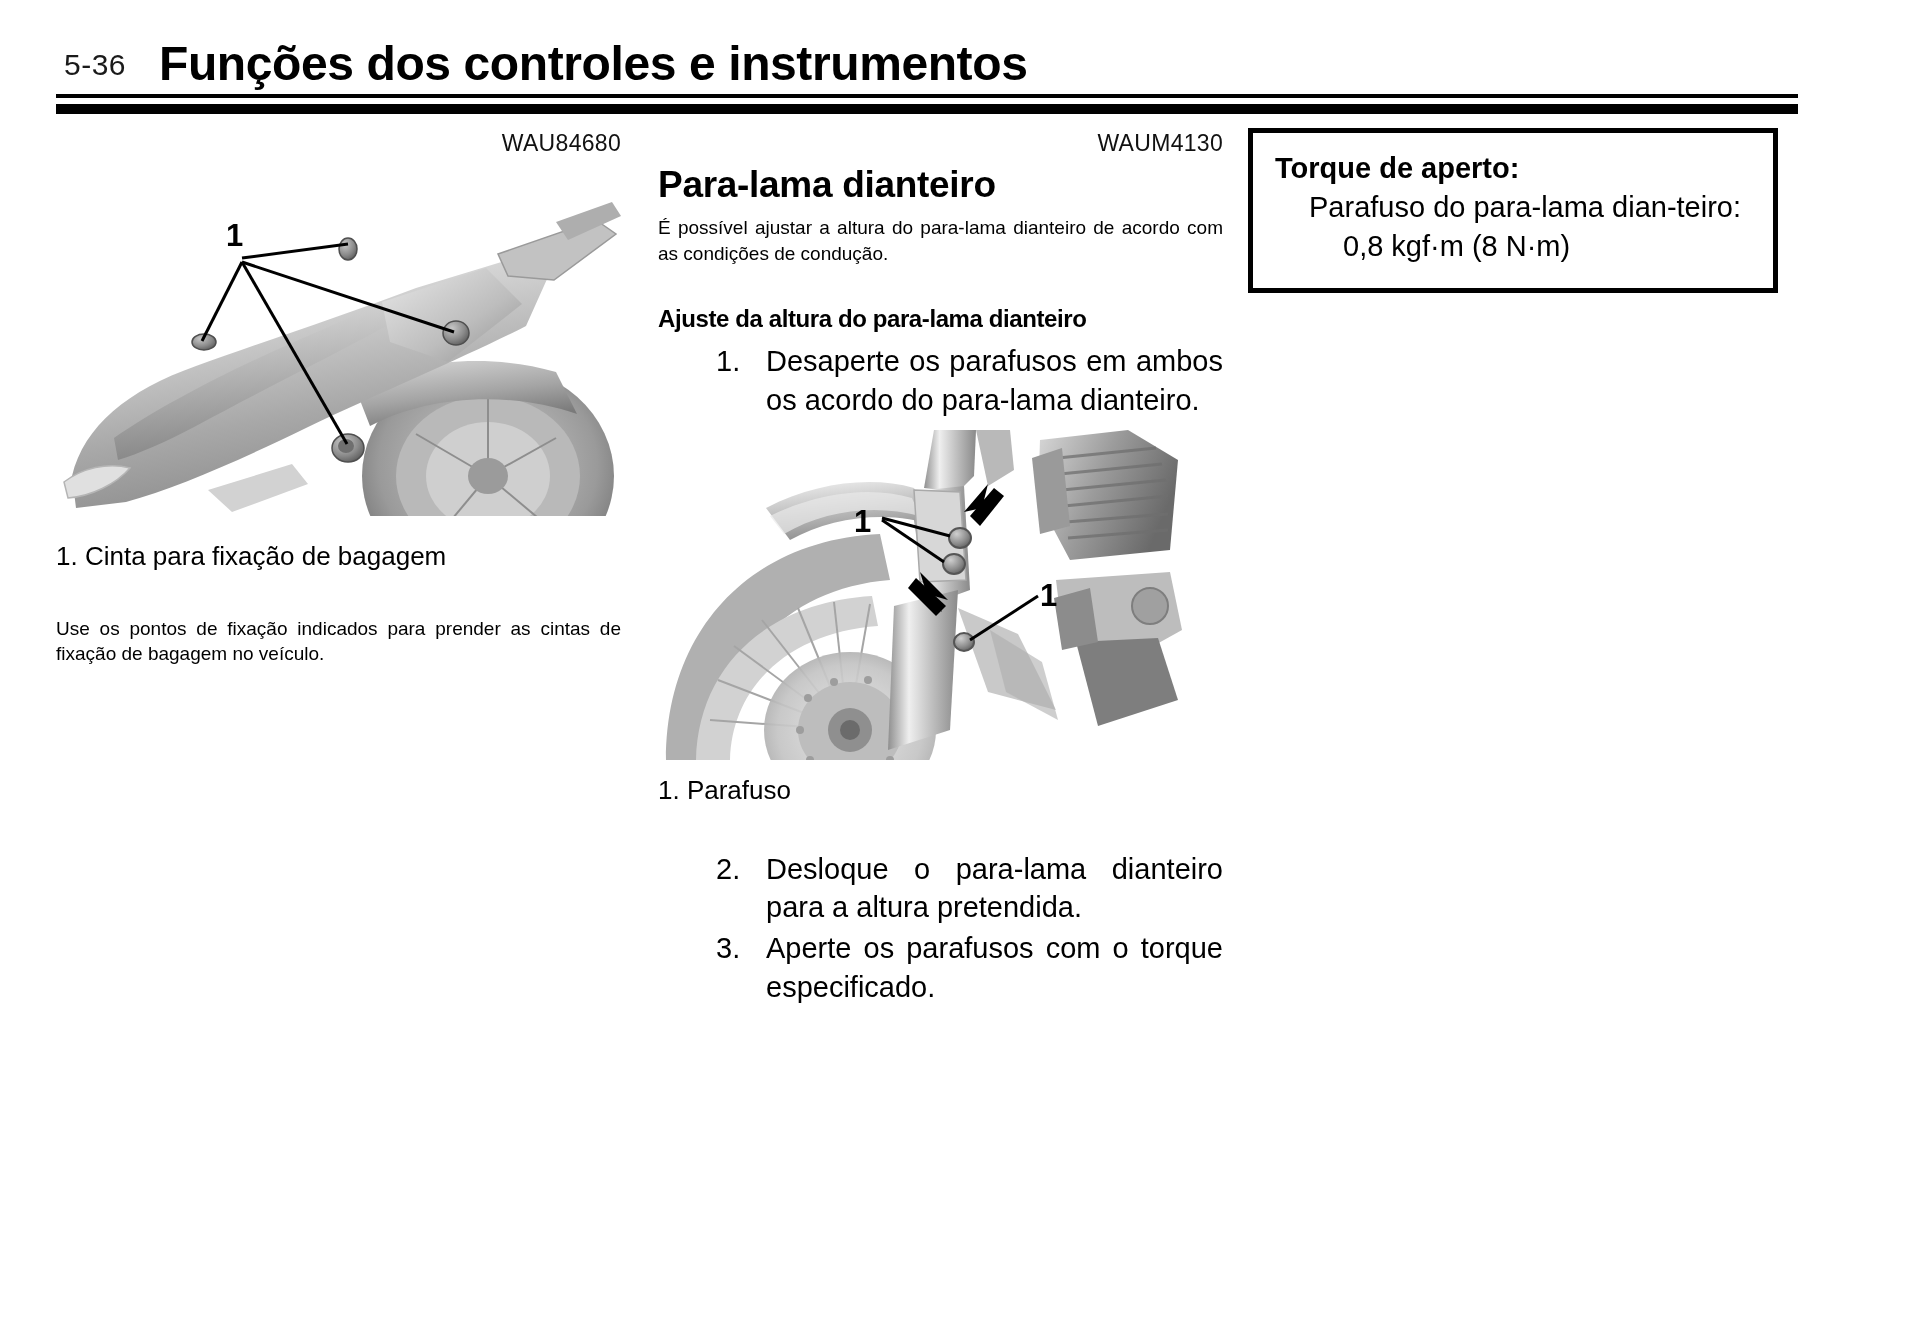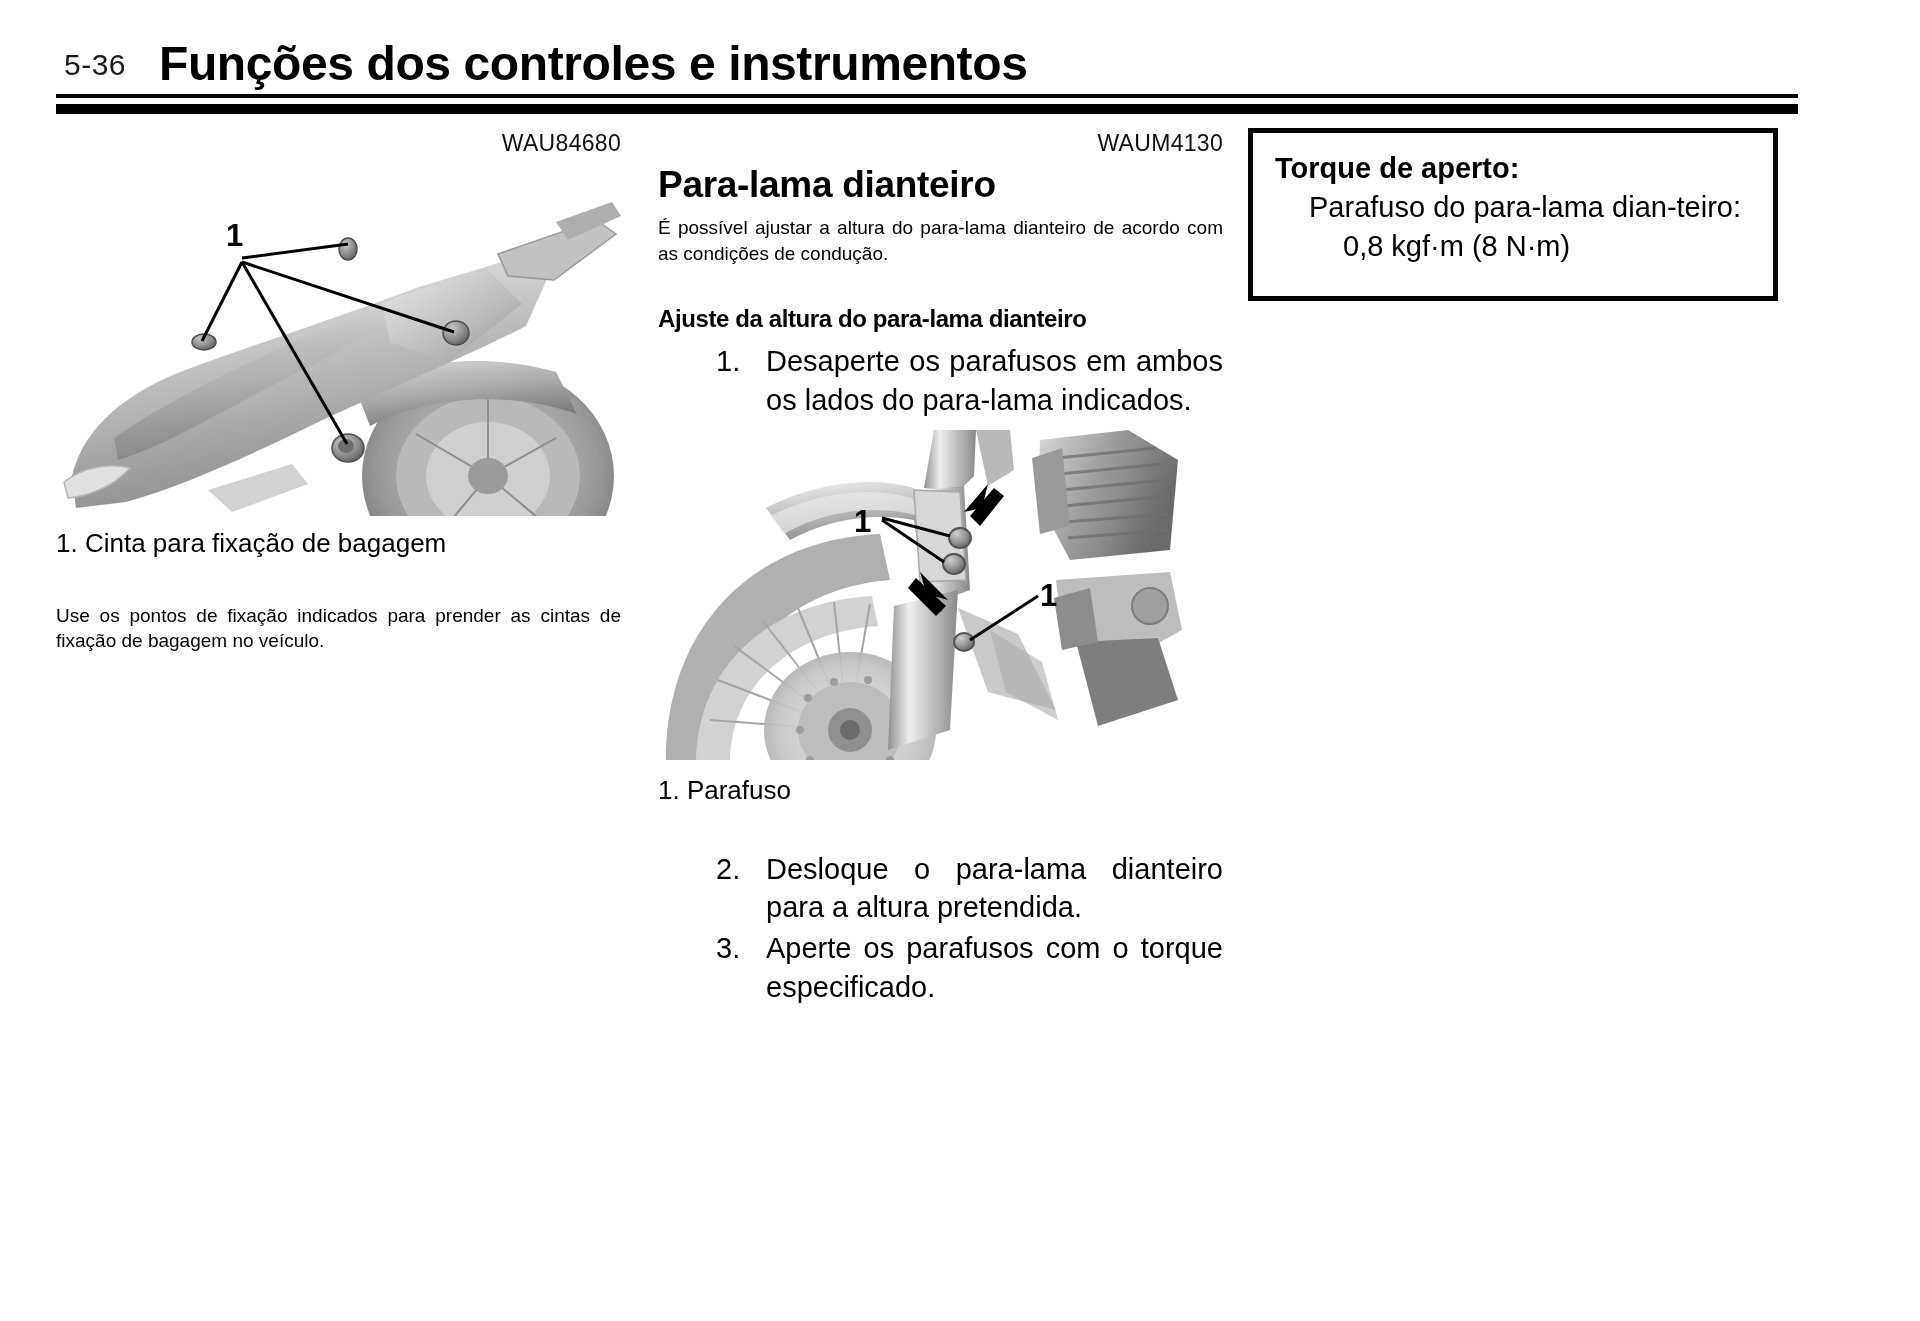--- a/index.html
+++ b/index.html
@@ -126,21 +126,21 @@
     left: 58px;
     top: 0;
     width: 42px;
     text-align: left;
   }
   ol.steps li .txt { display: block; }
 
   
   .torque-box {
     border: 5px solid #000000;
-    padding: 16px 22px 30px 22px;
+    padding: 16px 22px 22px 22px;
     box-sizing: border-box;
     width: 530px;
   }
   .torque-title {
     font-size: 29px;
     font-weight: bold;
     line-height: 1.34;
   }
   .torque-item {
     font-size: 29px;
@@ -282,40 +282,40 @@
       <g stroke="#000000" stroke-width="3" fill="none">
         <path d="M186 82 L292 68"></path>
         <path d="M186 86 L146 165"></path>
         <path d="M186 86 L398 156"></path>
         <path d="M186 86 L291 268"></path>
       </g>
     </svg>
     <div class="callout" style="left:170px; top:44px;">1</div>
   </div>
 
-  <p class="caption" style="margin-top:11px;">1. Cinta para fixação de bagagem</p>
+  <p class="caption" style="margin-top:24px;">1. Cinta para fixação de bagagem</p>
 
   <p class="body" style="margin-top:42px;">Use os pontos de fixação indicados para prender as cintas de fixação de bagagem no veículo.</p>
 
 </div>
 
 <div class="col col-mid">
 
   <div class="refcode">WAUM4130</div>
 
   <h2 class="section-title">Para-lama dianteiro</h2>
 
   <p class="body" style="margin-top:8px;">É possível ajustar a altura do para-lama dianteiro de acordo com as condições de condução.</p>
 
   <h3 class="sub-title" style="margin-top:38px;">Ajuste da altura do para-lama dianteiro</h3>
 
   <ol class="steps" style="margin-top:8px;">
     <li>
       <span class="num">1.</span>
-      <span class="txt">Desaperte os parafusos em ambos os lados do para-lama indicados.</span>
+      <span class="txt">Desaperte os parafusos em ambos os acordo do para-lama dianteiro.</span>
     </li>
   </ol>
 
   <div class="figure fig-front">
     <svg width="530" height="330" viewBox="0 0 530 330" xmlns="http://www.w3.org/2000/svg">
       <defs>
         <linearGradient id="gFork" x1="0" y1="0" x2="1" y2="0">
           <stop offset="0%" stop-color="#8f8f8f"></stop>
           <stop offset="30%" stop-color="#efefef"></stop>
           <stop offset="60%" stop-color="#c3c3c3"></stop>

